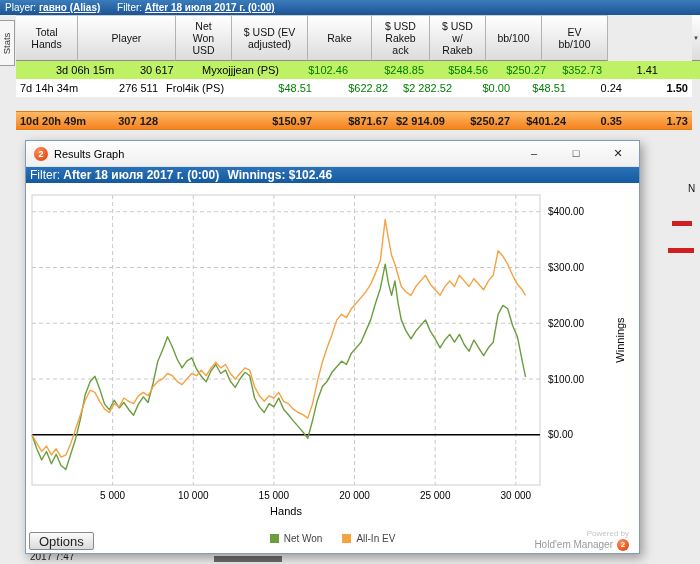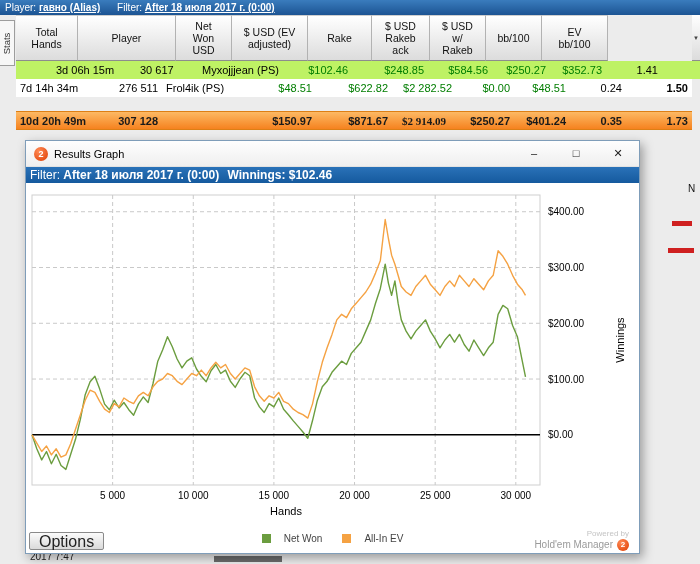--- a/index.html
+++ b/index.html
@@ -41,24 +41,24 @@
   .hm-icon.small{width:12px;height:12px;font-size:8px;margin:0 0 0 4px;vertical-align:-2px;}
   .ptitle .title{font-size:11px;color:#000;flex:1;}
   .win-btns{display:flex;gap:28px;margin-right:6px;color:#222;}
   .win-btn{font-size:11px;width:14px;text-align:center;cursor:default;}
   .pfilter{height:16px;background:linear-gradient(#2a72b8,#155a9e);color:#fff;font-size:12px;line-height:16px;padding-left:4px;white-space:nowrap;}
   .pfilter b{font-weight:bold;}
   .pfilter .win{margin-left:5px;}
   .chart-wrap{position:relative;width:613px;height:336px;background:#fff;}
   .chart-wrap svg{display:block;}
   .pbottom{position:absolute;left:0;bottom:0;width:613px;height:34px;background:#fff;}
-  .options-btn{position:absolute;left:3px;bottom:3px;height:18px;padding:0 9px;font-size:16px;color:#222;
+  .options-btn{position:absolute;left:3px;bottom:3px;height:18px;padding:0 9px;font-size:13px;color:#222;
                background:linear-gradient(#fbfbfb,#dadada);border:1px solid #8a8a8a;border-radius:2px;}
   .legend{position:absolute;left:0;right:0;bottom:9px;display:flex;justify-content:center;gap:20px;align-items:center;}
-  .leg-item{display:inline-flex;align-items:center;gap:13px;font-size:10px;color:#444;}
+  .leg-item{display:inline-flex;align-items:center;gap:5px;font-size:10px;color:#444;}
   .swatch{width:9px;height:9px;display:inline-block;}
   .powered{position:absolute;right:10px;bottom:2px;text-align:right;line-height:1.2;}
   .powered .pb1{font-size:8px;color:#c4c4c4;}
   .powered .pb2{font-size:10px;color:#9a9a9a;display:flex;align-items:center;justify-content:flex-end;}
 </style>
 </head>
 <body>
 
 <div class="screen">
 
@@ -118,21 +118,21 @@
       <div class="cell" style="width: 56px; text-align: right; color: rgb(0, 125, 0);">$48.51</div>
       <div class="cell" style="width: 56px; text-align: right;">0.24</div>
       <div class="cell" style="width: 66px; text-align: right; font-weight: bold;">1.50</div>
     </div>
   <div class="row totals" id="totals-row">
       <div class="cell" style="width: 84px; text-align: left;">10d 20h 49m</div>
       <div class="cell" style="width: 62px; text-align: right;">307 128</div>
       <div class="cell" style="width: 98px; text-align: left;"></div>
       <div class="cell" style="width: 56px; text-align: right;">$150.97</div>
       <div class="cell" style="width: 76px; text-align: right;">$871.67</div>
-      <div class="cell" style="width: 64px; text-align: center; font-family: Liberation Serif, serif;">$2 914.09</div>
+      <div class="cell" style="width: 64px; text-align: left;">$2 914.09</div>
       <div class="cell" style="width: 58px; text-align: right;">$250.27</div>
       <div class="cell" style="width: 56px; text-align: right;">$401.24</div>
       <div class="cell" style="width: 56px; text-align: right;">0.35</div>
       <div class="cell" style="width: 66px; text-align: right;">1.73</div>
     </div>
 
   <div class="frag-n">N</div>
   <div class="frag-red r1"></div>
   <div class="frag-red r2"></div>
   <div class="frag-date">2017 7:47</div>

